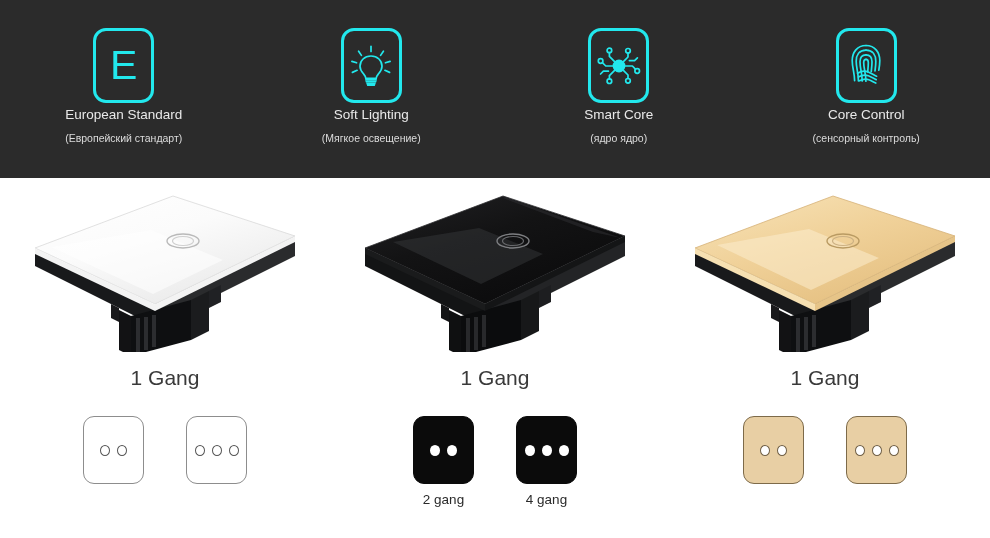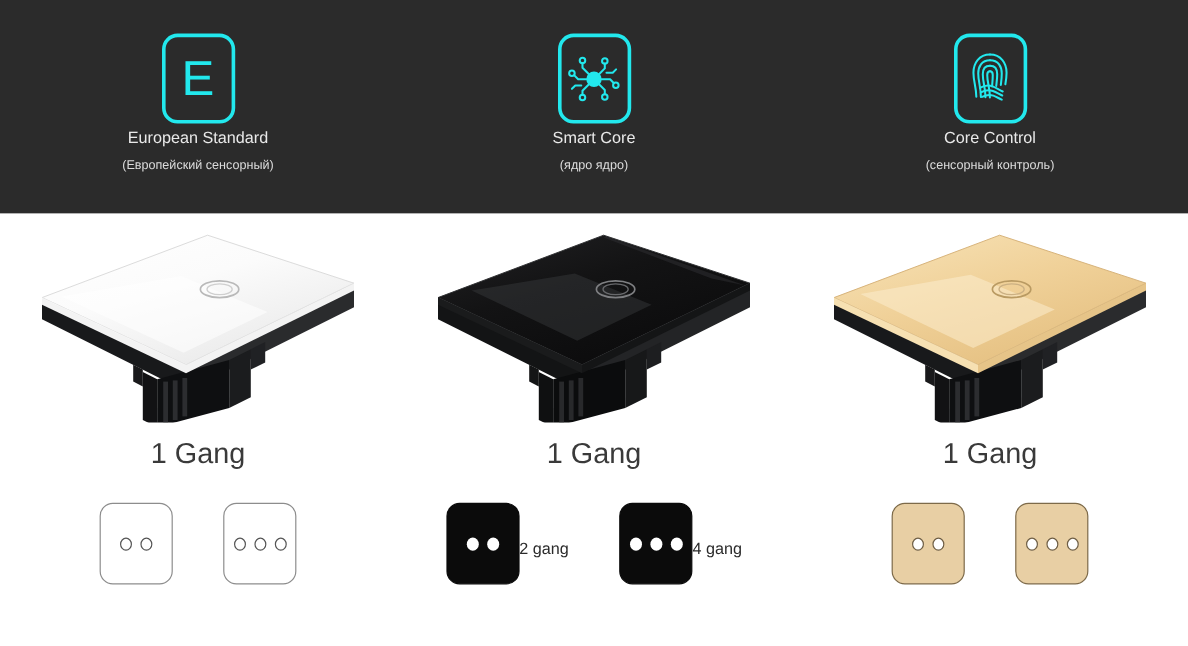--- a/index.html
+++ b/index.html
@@ -86,35 +86,35 @@
     width: 100%;
     display: flex;
     align-items: flex-start;
     justify-content: center;
     padding-top: 14px;
     box-sizing: border-box;
   }
   .switch-stage svg { display: block; }
 
   .gang-title {
-    font-size: 24px;
+    font-size: 21px;
     color: #3a3a3a;
     line-height: 1;
     margin-top: 4px;
   }
 
   .variant-row {
     margin-top: 28px;
     display: flex;
     gap: 42px;
     justify-content: center;
   }
   .variant {
     display: flex;
-    flex-direction: row;
+    flex-direction: column;
     align-items: center;
   }
   .variant-plate {
     width: 61px;
     height: 68px;
     border-radius: 11px;
     box-sizing: border-box;
     display: flex;
     align-items: center;
     justify-content: center;
@@ -145,23 +145,42 @@
 </head>
 <body>
 
 <div class="feature-bar">
 
   <div class="feature-cell">
     <div class="icon-frame">
       <span class="e-glyph">E</span>
     </div>
     <div class="feature-label">European Standard</div>
-    <div class="feature-sub">(Европейский сенсорный)</div>
-  </div>
-
+    <div class="feature-sub">(Европейский стандарт)</div>
+  </div>
+
+  <div class="feature-cell">
+    <div class="icon-frame">
+      <svg width="44" height="46" viewBox="0 0 44 46" fill="none" stroke="#22e8ed" stroke-width="1.7" stroke-linecap="round">
+        <path d="M22 13 C15.5 13 11 17.6 11 23.2 C11 27 13.2 29.3 14.9 31.4 C16.2 33 16.7 33.9 16.8 35.3 L27.2 35.3 C27.3 33.9 27.8 33 29.1 31.4 C30.8 29.3 33 27 33 23.2 C33 17.6 28.5 13 22 13 Z"></path>
+        <path d="M16.9 36.9 L27.1 36.9"></path>
+        <path d="M17.3 38.6 L26.7 38.6"></path>
+        <path d="M18.2 40.3 L25.8 40.3 L25.2 42.1 L18.8 42.1 Z"></path>
+        <path d="M22 3.4 L22 8.4"></path>
+        <path d="M9.6 8.2 L12.4 12.4"></path>
+        <path d="M34.4 8.2 L31.6 12.4"></path>
+        <path d="M2.9 18.4 L7.6 19.8"></path>
+        <path d="M41.1 18.4 L36.4 19.8"></path>
+        <path d="M3.4 29.4 L8.1 27.3"></path>
+        <path d="M40.6 29.4 L35.9 27.3"></path>
+      </svg>
+    </div>
+    <div class="feature-label">Soft Lighting</div>
+    <div class="feature-sub">(Мягкое освещение)</div>
+  </div>
 
   <div class="feature-cell">
     <div class="icon-frame">
       <svg width="46" height="46" viewBox="0 0 46 46" fill="none" stroke="#22e8ed" stroke-width="1.7" stroke-linecap="round" stroke-linejoin="round">
         <circle cx="23" cy="23" r="6.4" fill="#22e8ed" stroke="none"></circle>
 
         <path d="M18.6 18.6 L13.4 13.4 L13.4 9.6"></path>
         <circle cx="13.4" cy="7.4" r="2.3"></circle>
 
         <path d="M27.4 18.6 L32 14 L32 10"></path>

